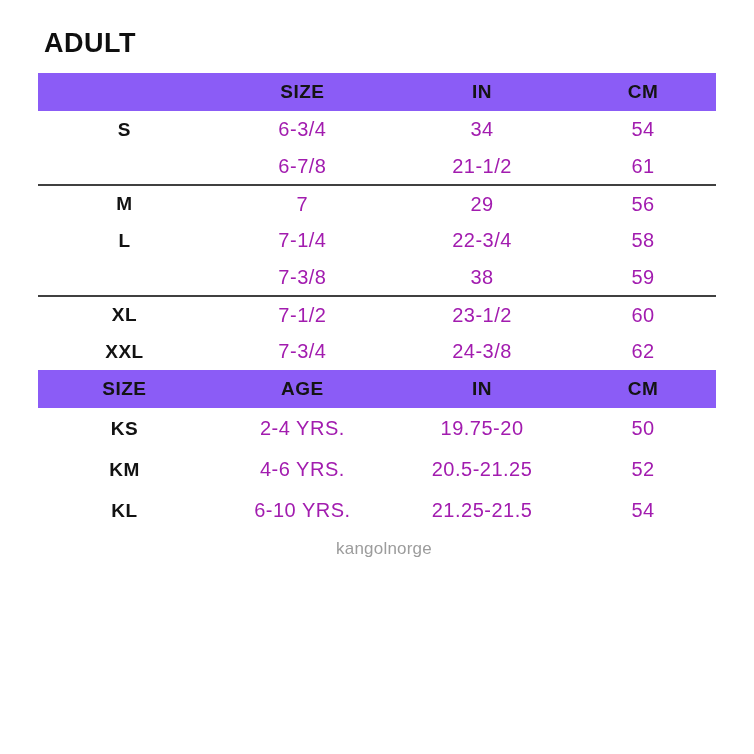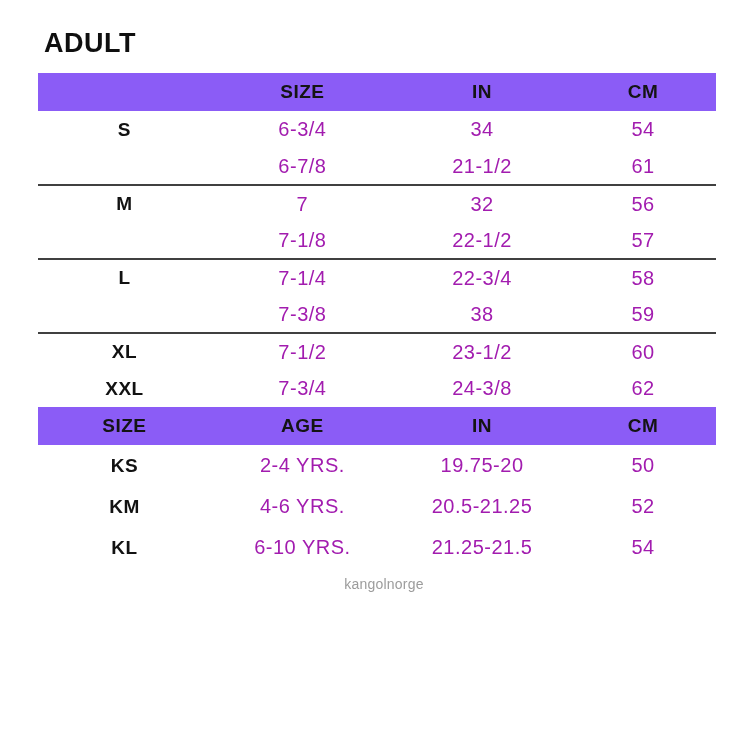--- a/index.html
+++ b/index.html
@@ -54,21 +54,21 @@
     font-weight: 700;
     color: #121212;
   }
   tr.group-end td { border-bottom: 2px solid #404040; }
 
   .kids-table tbody td { height: 41px; }
 
   .footer {
     margin-top: 8px;
     text-align: center;
-    font-size: 14px;
+    font-size: 17px;
     color: #9c9c9c;
     letter-spacing: 0.2px;
   }
 </style>
 </head>
 <body>
 
 <div class="page">
 
   <div class="section-title">ADULT</div>
@@ -97,28 +97,22 @@
       </tr>
       <tr class="group-end">
         <td class="row-label"></td>
         <td>6-7/8</td>
         <td>21-1/2</td>
         <td>61</td>
       </tr>
       <tr>
         <td class="row-label">M</td>
         <td>7</td>
-        <td>32</td>
+        <td>29</td>
         <td>56</td>
-      </tr>
-      <tr class="group-end">
-        <td class="row-label"></td>
-        <td>7-1/8</td>
-        <td>22-1/2</td>
-        <td>57</td>
       </tr>
       <tr>
         <td class="row-label">L</td>
         <td>7-1/4</td>
         <td>22-3/4</td>
         <td>58</td>
       </tr>
       <tr class="group-end">
         <td class="row-label"></td>
         <td>7-3/8</td>

